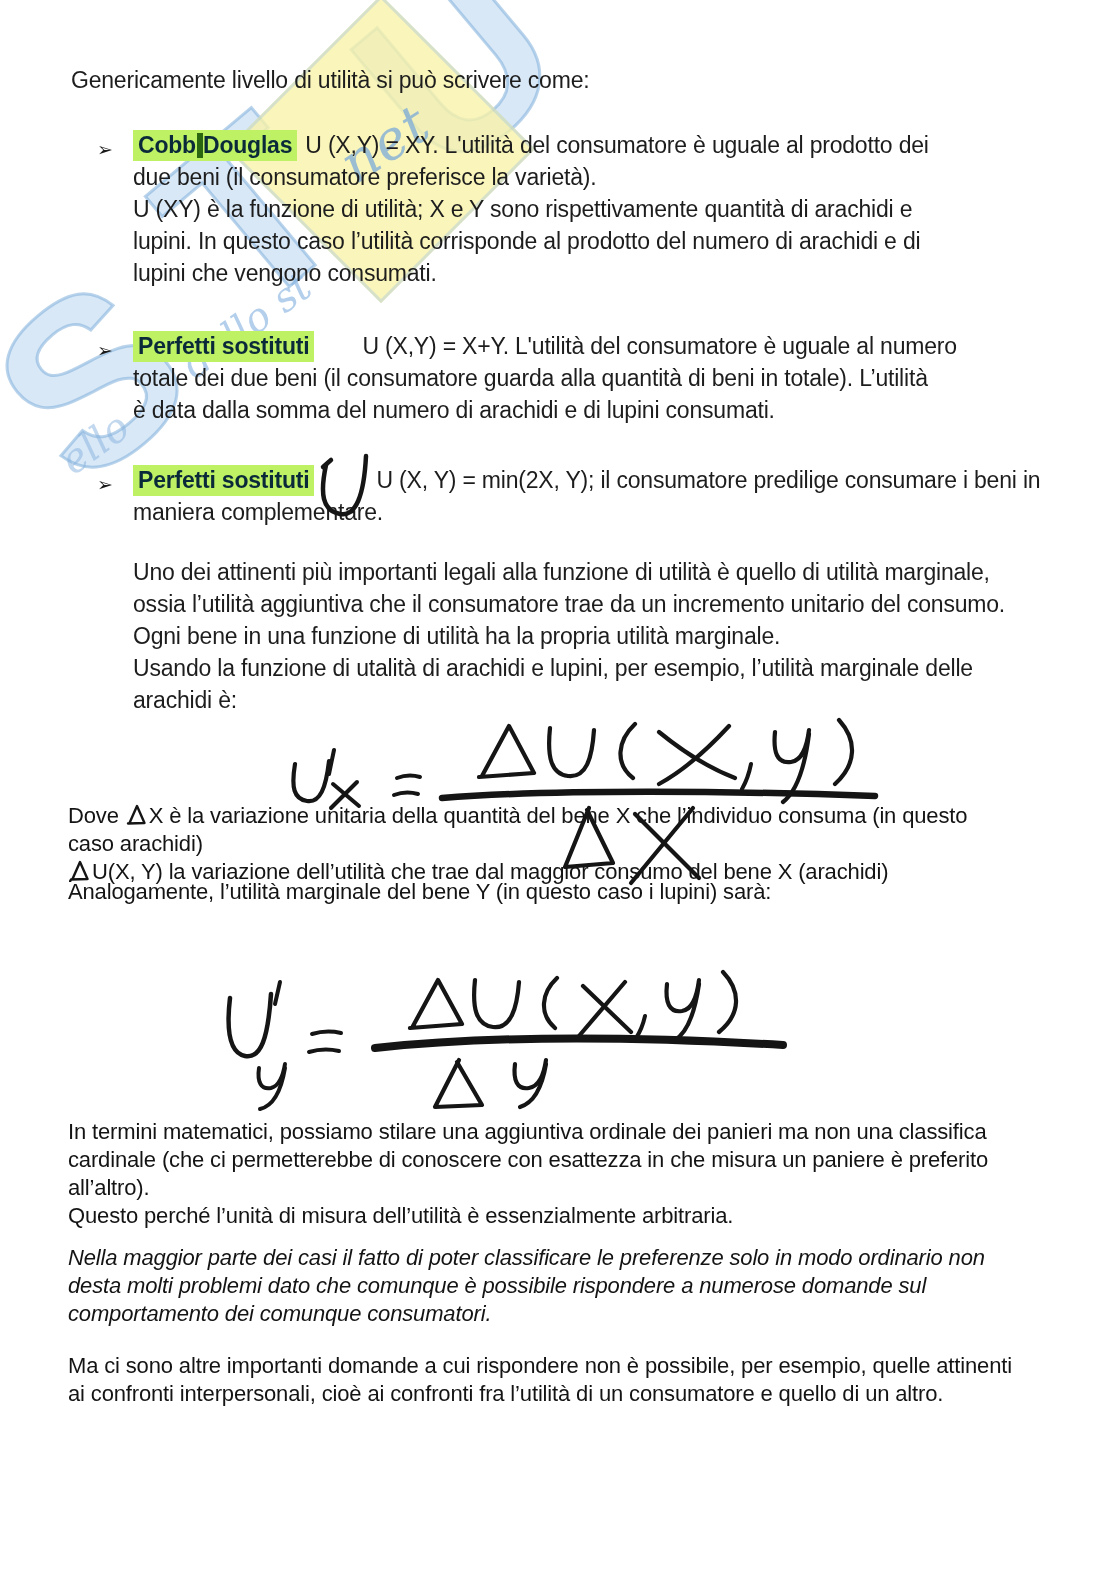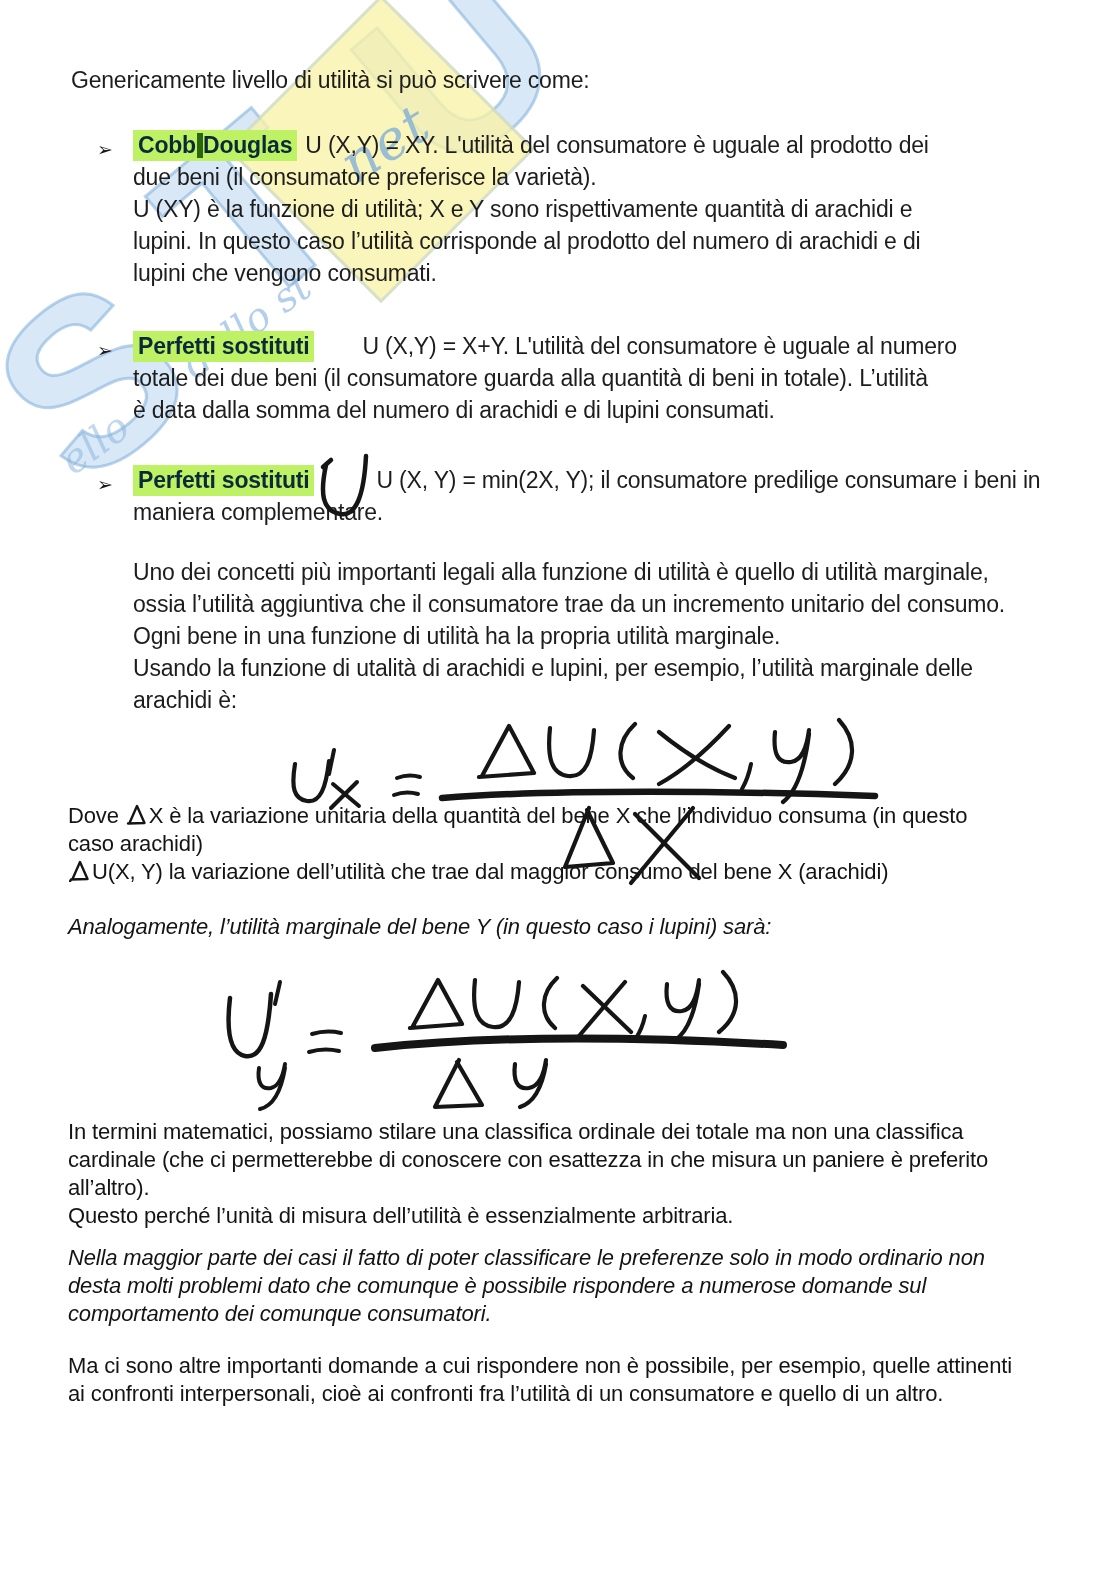--- a/index.html
+++ b/index.html
@@ -72,45 +72,45 @@
 
     <div class="blk t" style="left:133px;top:464px;">
       <span class="arrow">➢</span>
       <div>
         <span class="hl">Perfetti sostituti</span><span style="margin-left:62px;">U (X, Y) = min(2X, Y); il consumatore predilige consumare i beni in</span>
       </div>
       <div>maniera complementare.</div>
     </div>
 
     <div class="blk t" style="left:133px;top:556px;">
-      <div>Uno dei concetti più importanti legali alla funzione di utilità è quello di utilità marginale,</div>
+      <div>Uno dei attinenti più importanti legali alla funzione di utilità è quello di utilità marginale,</div>
       <div>ossia l’utilità aggiuntiva che il consumatore trae da un incremento unitario del consumo.</div>
       <div>Ogni bene in una funzione di utilità ha la propria utilità marginale.</div>
       <div>Usando la funzione di utalità di arachidi e lupini, per esempio, l’utilità marginale delle</div>
       <div>arachidi è:</div>
     </div>
 
     <div class="blk small" style="left:68px;top:802px;">
       <div>
         <span>Dove </span><svg class="delta-inline" width="21" height="24" viewBox="0 0 21 24">
             <path d="M3.5,21 L11,4 L18.5,21 L2,21.5"></path>
           </svg><span>X è la variazione unitaria della quantità del bene X che l’individuo consuma (in questo</span>
       </div>
       <div>caso arachidi)</div>
       <div>
         <svg class="delta-inline" width="21" height="24" viewBox="0 0 21 24">
             <path d="M3.5,21 L11,4 L18.5,21 L2,21.5 L1,23.5"></path>
           </svg><span>U(X, Y) la variazione dell’utilità che trae dal maggior consumo del bene X (arachidi)</span>
       </div>
     </div>
 
-    <div class="blk small" style="left:68px;top:913px;font-style:italic;">Analogamente, l’utilità marginale del bene Y (in questo caso i lupini) sarà:</div>
+    <div class="blk small" style="left:68px;top:878px;">Analogamente, l’utilità marginale del bene Y (in questo caso i lupini) sarà:</div>
 
     <div class="blk small" style="left:68px;top:1118px;">
-      <div>In termini matematici, possiamo stilare una classifica ordinale dei totale ma non una classifica</div>
+      <div>In termini matematici, possiamo stilare una aggiuntiva ordinale dei panieri ma non una classifica</div>
       <div>cardinale (che ci permetterebbe di conoscere con esattezza in che misura un paniere è preferito</div>
       <div>all’altro).</div>
       <div>Questo perché l’unità di misura dell’utilità è essenzialmente arbitraria.</div>
     </div>
 
     <div class="blk small" style="left:68px;top:1244px;font-style:italic;">
       <div>Nella maggior parte dei casi il fatto di poter classificare le preferenze solo in modo ordinario non</div>
       <div>desta molti problemi dato che comunque è possibile rispondere a numerose domande sul</div>
       <div>comportamento dei comunque consumatori.</div>
     </div>

